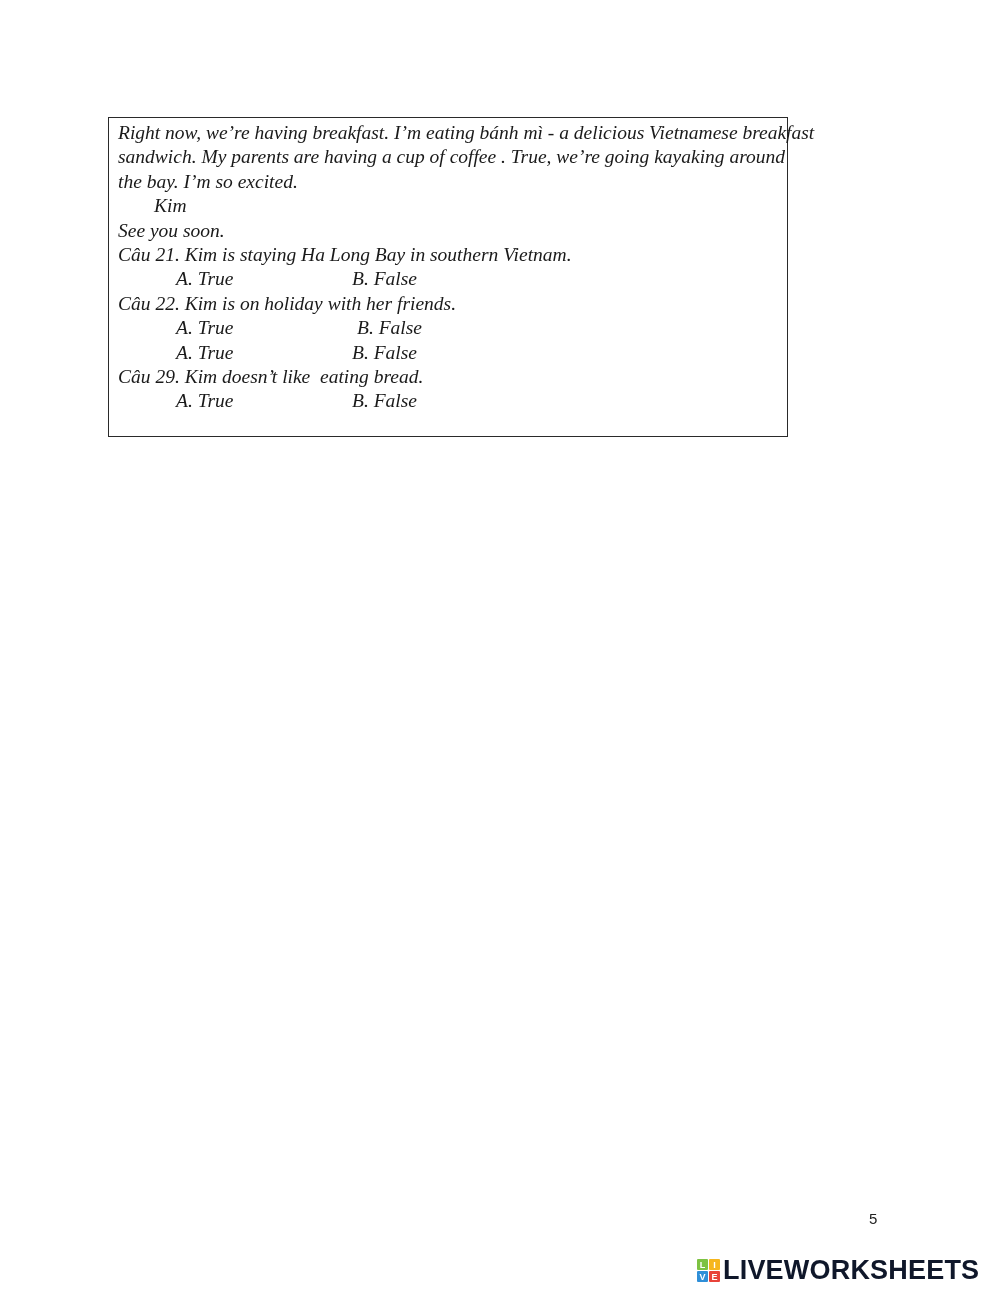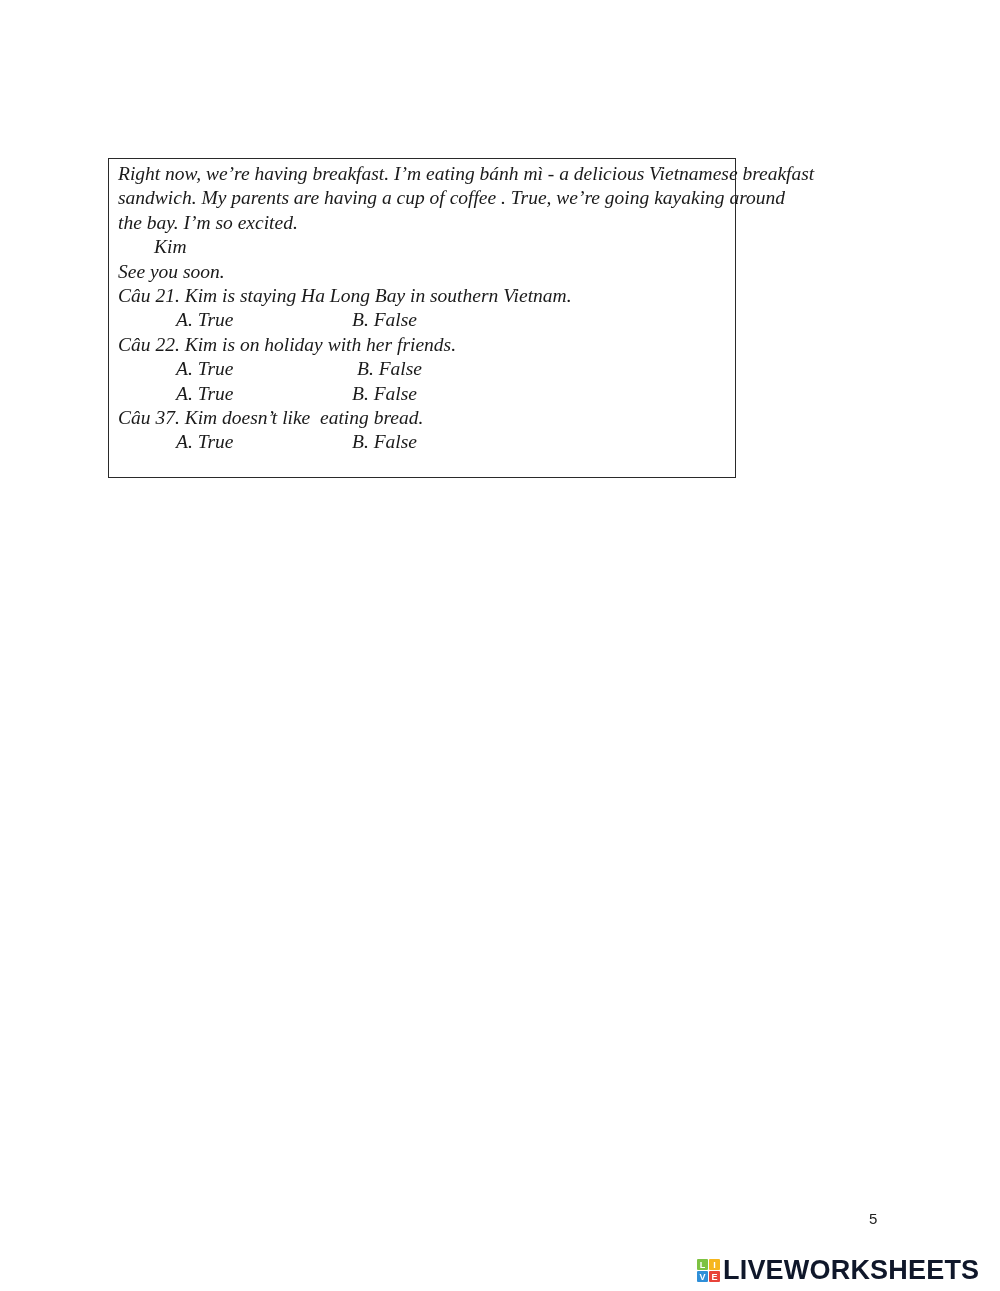--- a/index.html
+++ b/index.html
@@ -12,26 +12,25 @@
     height: 1291px;
     position: relative;
     overflow: hidden;
     font-family: "Liberation Serif", "DejaVu Serif", serif;
     color: #1a1a1a;
   }
   .box {
     position: absolute;
     left: 108px;
     top: 117px;
-    width: 628px;
+    width: 680px;
     height: 320px;
     border: 1px solid #2a2a2a;
     box-sizing: border-box;
     padding: 3px 0 0 9px;
-    margin-top: 41px;
   }
   .line {
     font-style: italic;
     font-size: 19.5px;
     line-height: 24.4px;
     height: 24.4px;
     white-space: pre;
   }
   .indent-sign { padding-left: 36px; }
   .opts {
@@ -102,21 +101,21 @@
   <div class="line opts">
     <span class="opt-a">A. True</span>
     <span class="opt-b shift">B. False</span>
   </div>
 
   <div class="line opts">
     <span class="opt-a">A. True</span>
     <span class="opt-b">B. False</span>
   </div>
 
-  <div class="line">Câu 37. Kim doesn’t like  eating bread.</div>
+  <div class="line">Câu 29. Kim doesn’t like  eating bread.</div>
   <div class="line opts">
     <span class="opt-a">A. True</span>
     <span class="opt-b">B. False</span>
   </div>
 </div>
 
 <div class="page-num">5</div>
 
 <div class="logo">
   <div class="logo-grid">

